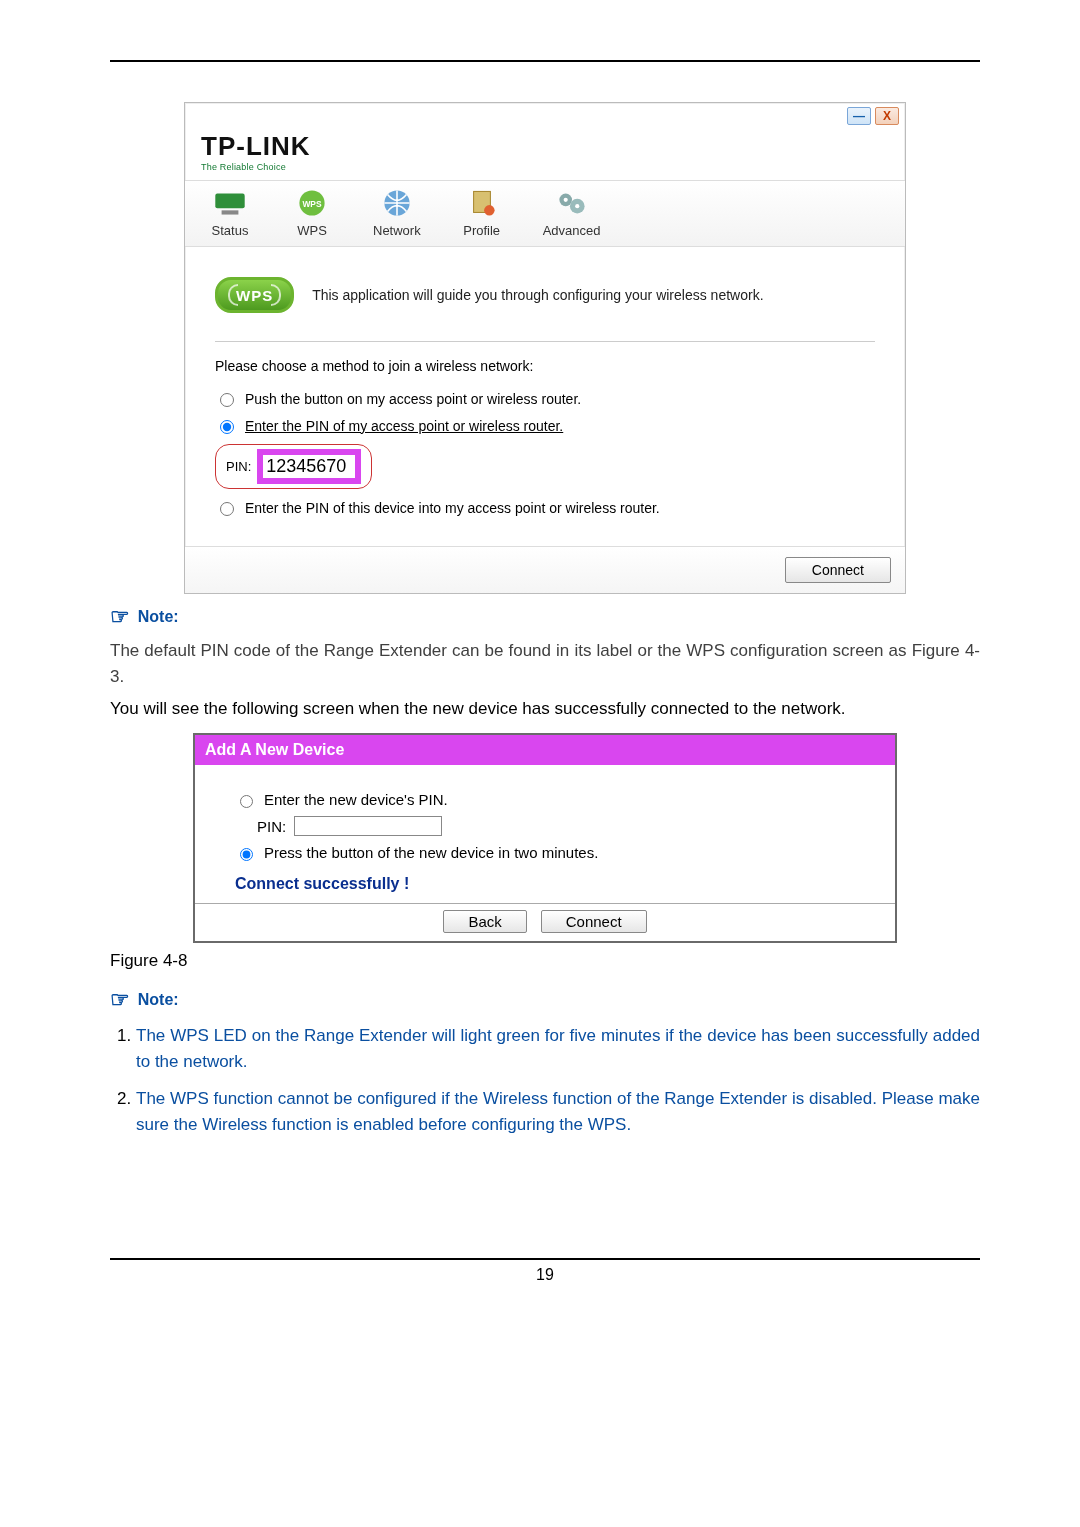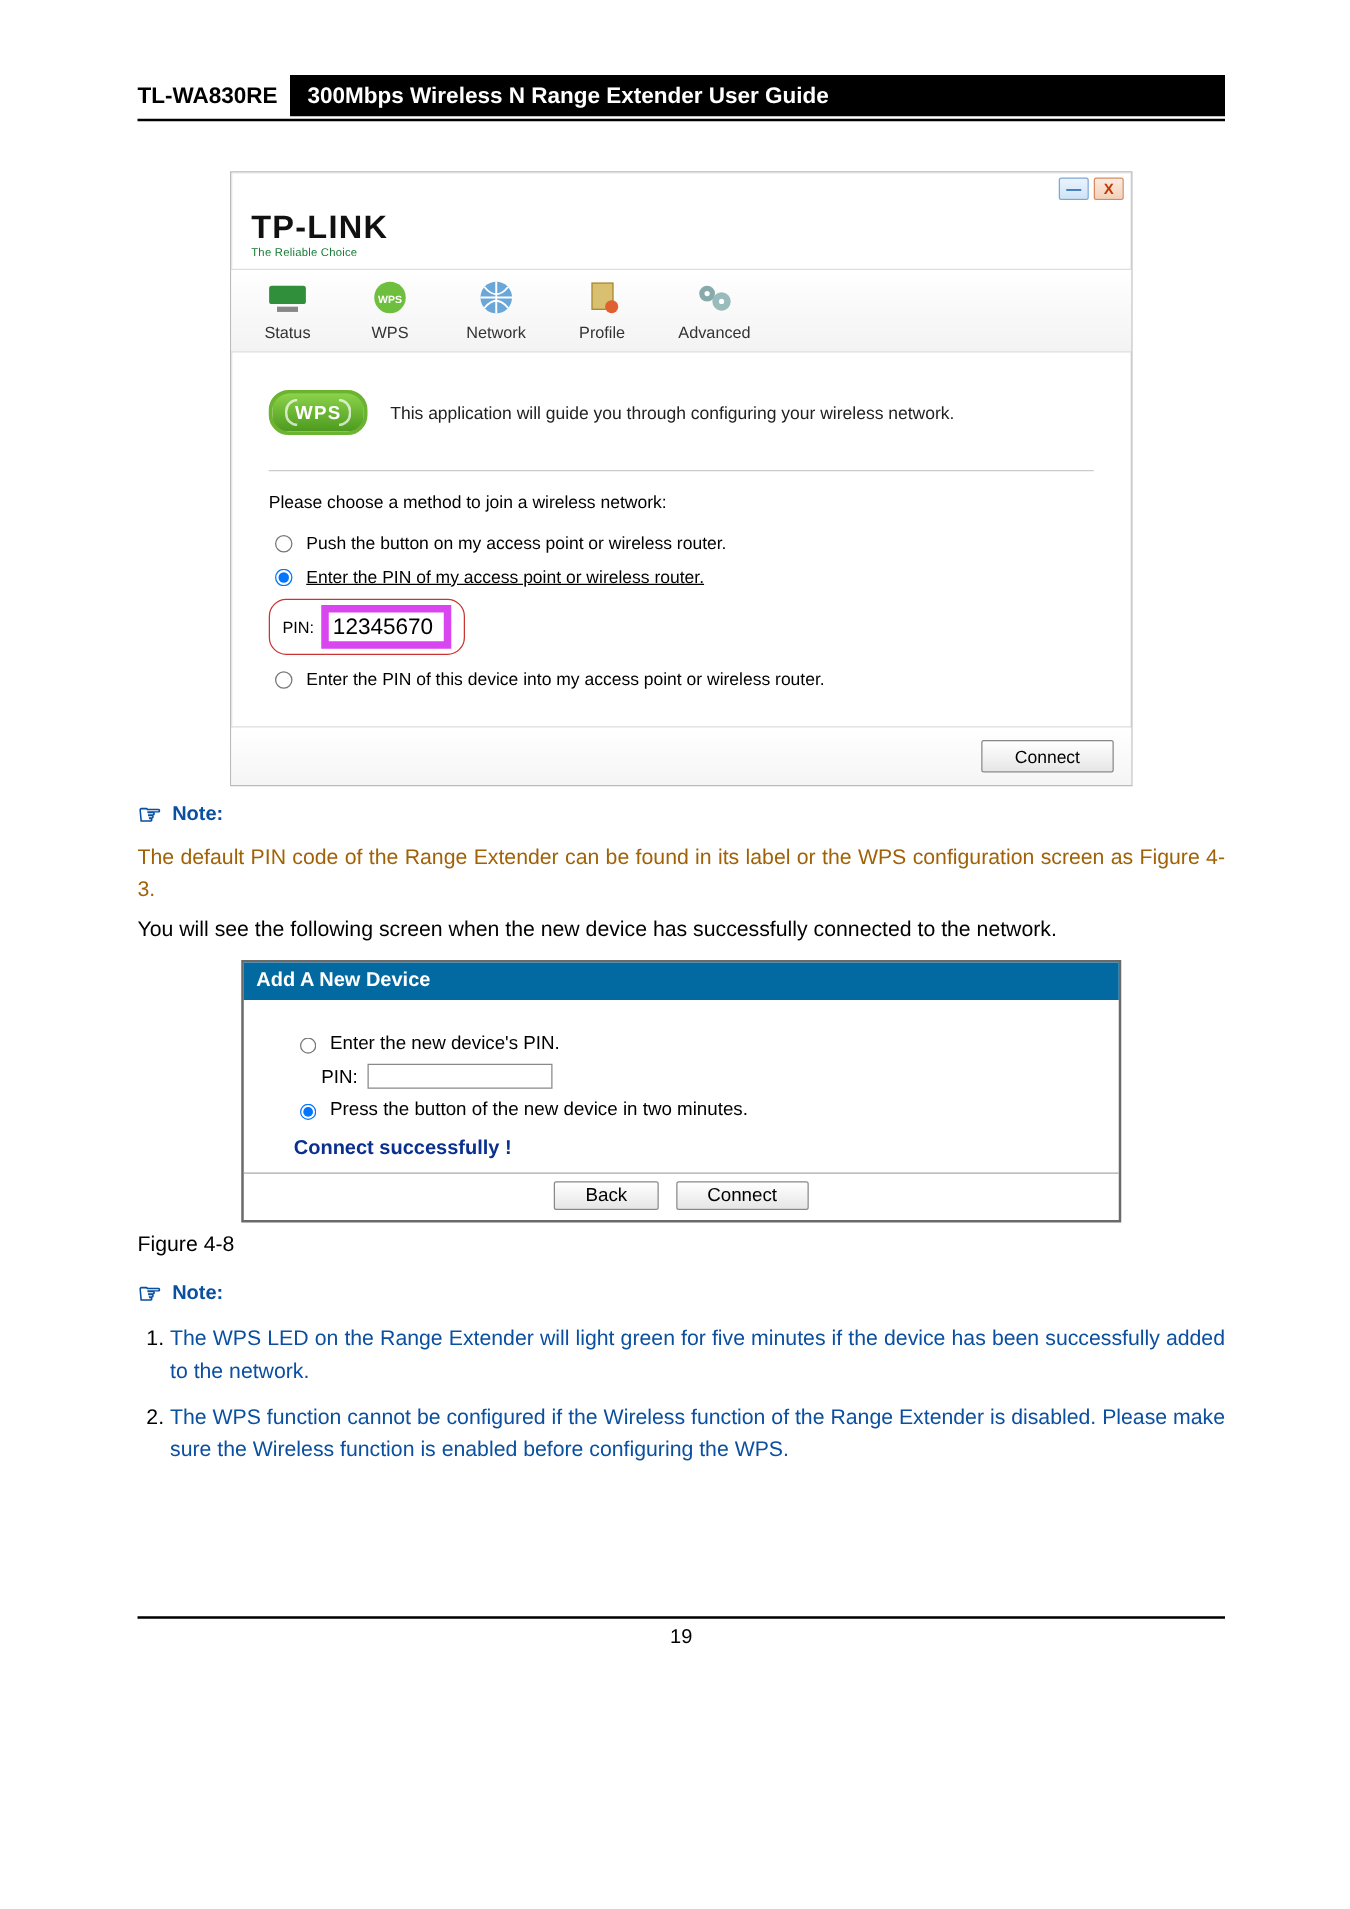--- a/index.html
+++ b/index.html
@@ -32,48 +32,44 @@
   .opt input[type=radio]{width:14px;height:14px}
   .underline{text-decoration:underline}
   .pin-row{display:flex;align-items:center;gap:6px;margin:6px 0 10px 0;border:1px solid #c33;border-radius:14px;padding:4px 10px;width:max-content}
   .pin-row label{font-size:13px}
   .pin-row input{width:86px;border:6px solid #d946ef;font-size:18px;padding:1px 3px}
   .connect-row{display:flex;justify-content:flex-end;border-top:1px solid #ddd;padding:10px 14px;background:linear-gradient(#fff,#f5f5f5)}
   .connect-btn{border:1px solid #888;background:linear-gradient(#fff,#e6e6e6);padding:4px 26px;font-size:14px;border-radius:2px}
   .caption{text-align:center;font-size:17px;margin:8px 0 12px 0}
   .note-head{display:flex;align-items:center;gap:8px;color:#0a4fa0;font-weight:bold;margin:8px 0}
   .hand{color:#0a4fa0;font-size:22px}
-  .note-text{color:#a16207;font-size:17px;line-height:1.5;text-align:justify}
+  .note-text{color:#404040;font-size:17px;line-height:1.5;text-align:justify}
   .body-text{font-size:17px;margin:10px 0 14px 0}
   .panel2-wrap{display:flex;justify-content:center;margin-bottom:8px}
   .panel2{width:700px;border:2px solid #6a6a6a}
-  .panel2-title{background:#0369a1;color:#fff;font-weight:bold;font-size:16px;padding:6px 10px}
+  .panel2-title{background:#d946ef;color:#fff;font-weight:bold;font-size:16px;padding:6px 10px}
   .panel2-body{padding:18px 40px 6px 40px;font-size:15px}
   .p2row{display:flex;align-items:center;gap:8px;margin:8px 0}
   .p2row input[type=radio]{width:13px;height:13px}
   .p2row input[type=text]{width:140px;border:1px solid #888;padding:1px 3px;font-size:14px}
   .connect-success{color:#0a2f8f;font-weight:bold;margin:14px 0 4px 0;font-size:16px}
   .panel2-btns{border-top:1px solid #aaa;display:flex;justify-content:center;gap:14px;padding:6px 0 8px 0}
   .pbtn{border:1px solid #888;background:linear-gradient(#fff,#e6e6e6);padding:2px 24px;font-size:15px;border-radius:2px}
   .caption-sm{text-align:left;font-size:17px;margin:6px 0 16px 0}
   ol.note-list{color:#000;font-size:17px;padding-left:26px;margin:6px 0}
   ol.note-list li{margin:10px 0;line-height:1.55;text-align:justify}
   ol.note-list li span{color:#0a4fa0}
   .footer-rule{border-top:2px solid #000;margin-top:120px}
   .page-num{text-align:center;font-size:16px;margin-top:6px}
 </style>
 </head>
 <body>
 
 <div class="page">
 
-  <div class="hdr-row">
-    <div class="hdr-model">TL-WA830RE</div>
-    <div class="hdr-title">300Mbps Wireless N Range Extender User Guide</div>
-  </div>
   <div class="hdr-rule"></div>
 
   <div class="fig-wrap">
     <div class="tplink-win">
       <div class="titlebar">
         <div class="tbtn">—</div>
         <div class="tbtn close">X</div>
       </div>
       <div class="logo-row">
         <div class="logo">TP-LINK</div>

